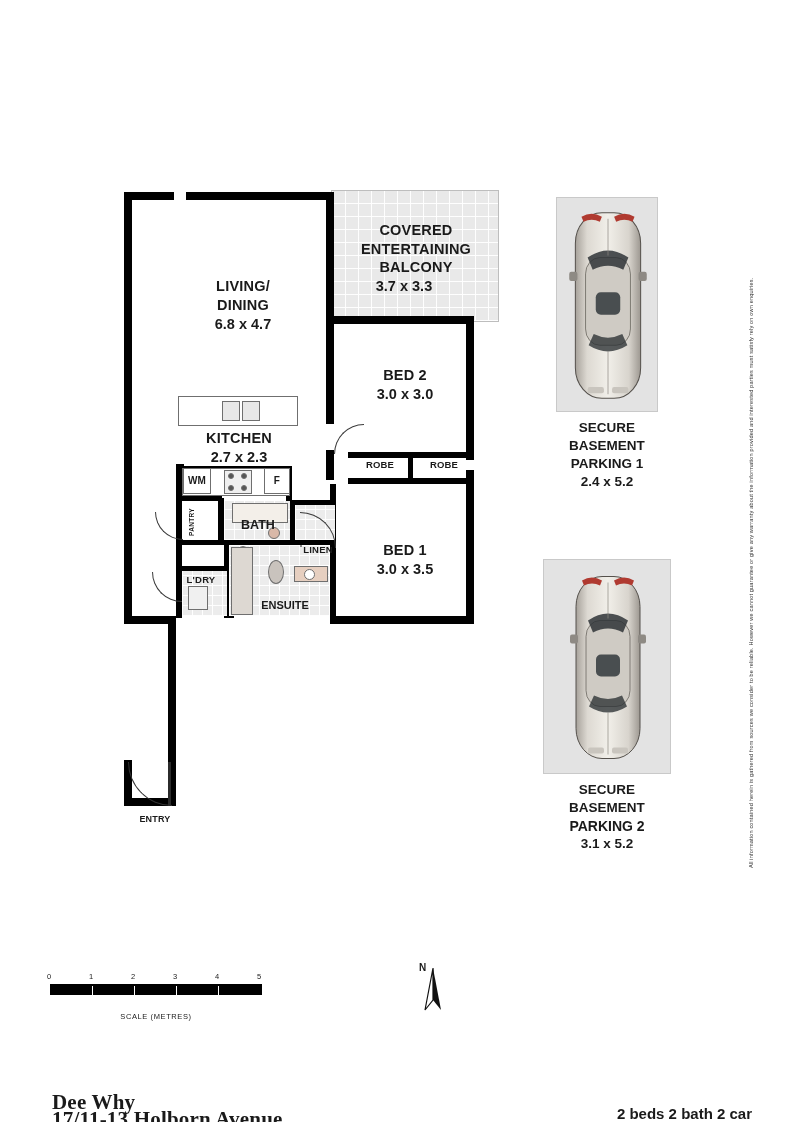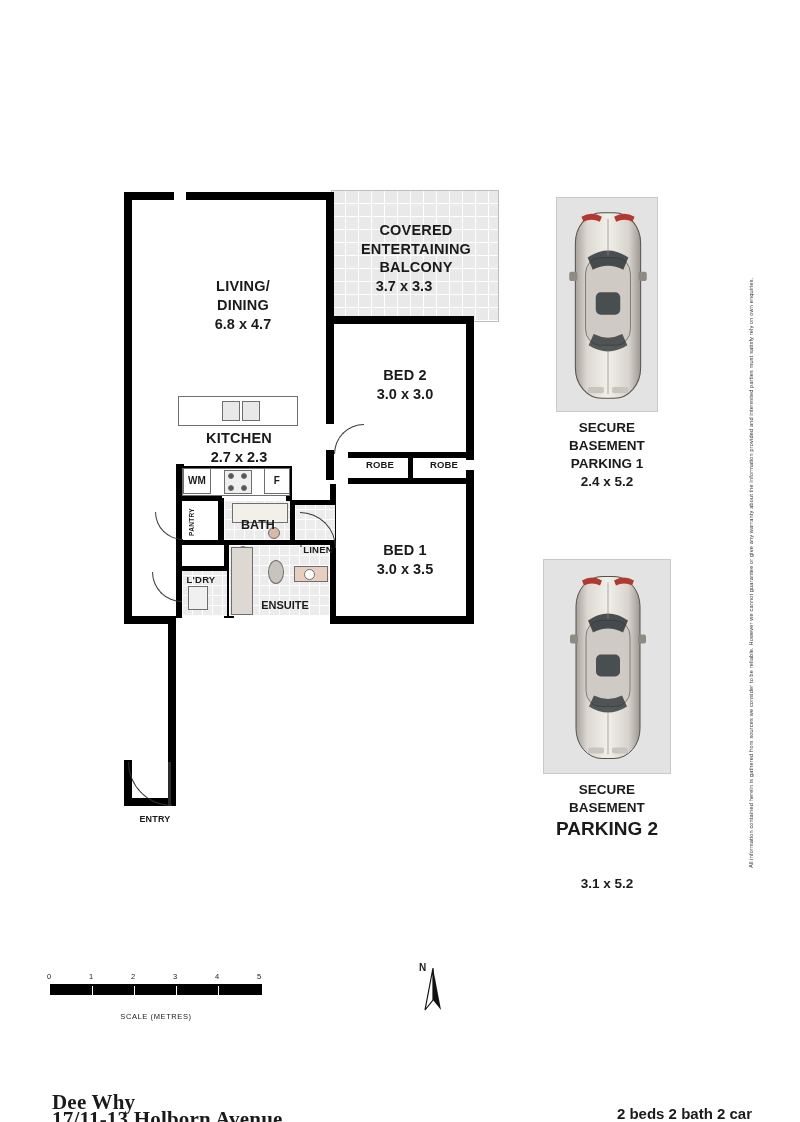--- a/index.html
+++ b/index.html
@@ -273,22 +273,22 @@
       <path d="M38 18 q10 -6 20 0 l-2 5 q-8 -4 -16 0 z" fill="#b03a30"></path>
       <path d="M70 18 q10 -6 20 0 l-2 5 q-8 -4 -16 0 z" fill="#b03a30"></path>
       <rect x="44" y="185" width="16" height="6" rx="2" fill="#c9c5be"></rect>
       <rect x="68" y="185" width="16" height="6" rx="2" fill="#c9c5be"></rect>
       <line x1="64" y1="20" x2="64" y2="56" stroke="#8d8982" stroke-width="0.7"></line>
       <line x1="64" y1="150" x2="64" y2="192" stroke="#8d8982" stroke-width="0.7"></line>
     </svg>
   </div>
   <div class="txt" style="left:536px; top:782px; width:142px; font-size:13.5px; font-weight:700;">SECURE</div>
   <div class="txt" style="left:536px; top:800px; width:142px; font-size:13.5px; font-weight:700;">BASEMENT</div>
-  <div class="txt" style="left:536px; top:818px; width:142px; font-size:19px; font-weight:700;">PARKING 2</div>
-  <div class="txt" style="left:536px; top:836px; width:142px; font-size:13.5px; font-weight:700;margin-top:40px;">3.1 x 5.2</div>
+  <div class="txt" style="left:536px; top:818px; width:142px; font-size:14px; font-weight:700;">PARKING 2</div>
+  <div class="txt" style="left:536px; top:836px; width:142px; font-size:13.5px; font-weight:700;">3.1 x 5.2</div>
 
   <div class="disclaimer" style="left:748px; top:162px; height:706px;">All information contained herein is gathered from sources we consider to be reliable. However we cannot guarantee or give any warranty about the information provided and interested parties must satisfy rely on own enquiries.</div>
 
   <div class="scale-num" style="left:47px; top:972px;">0</div>
   <div class="scale-num" style="left:89px; top:972px;">1</div>
   <div class="scale-num" style="left:131px; top:972px;">2</div>
   <div class="scale-num" style="left:173px; top:972px;">3</div>
   <div class="scale-num" style="left:215px; top:972px;">4</div>
   <div class="scale-num" style="left:257px; top:972px;">5</div>
 

